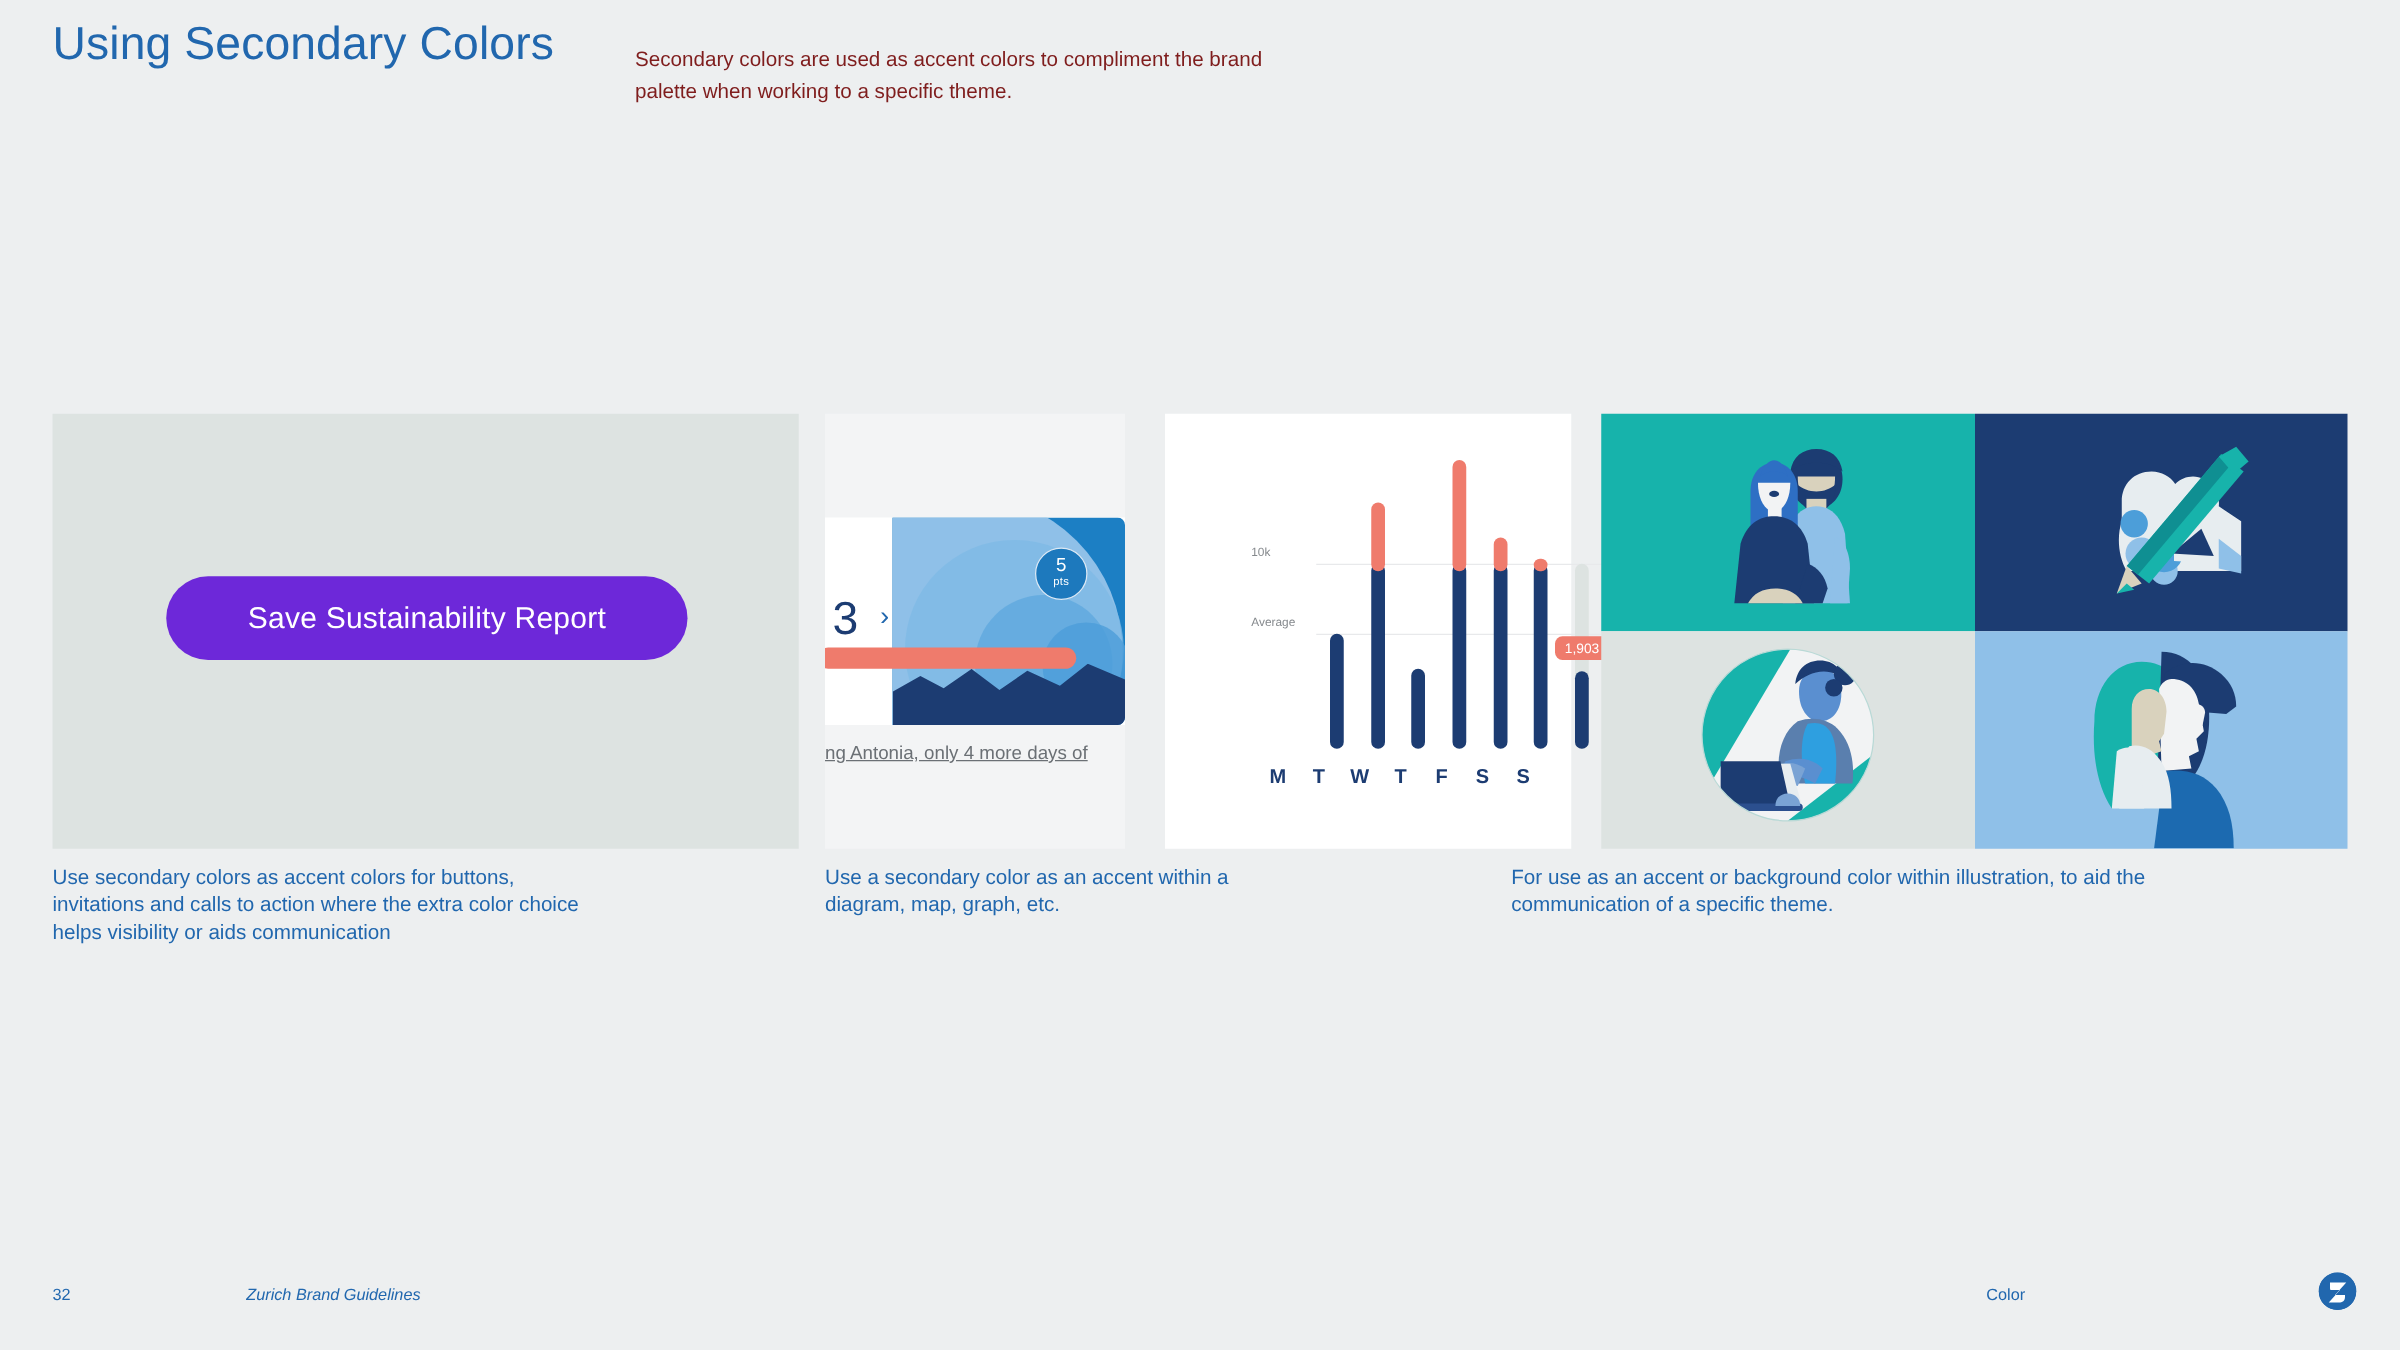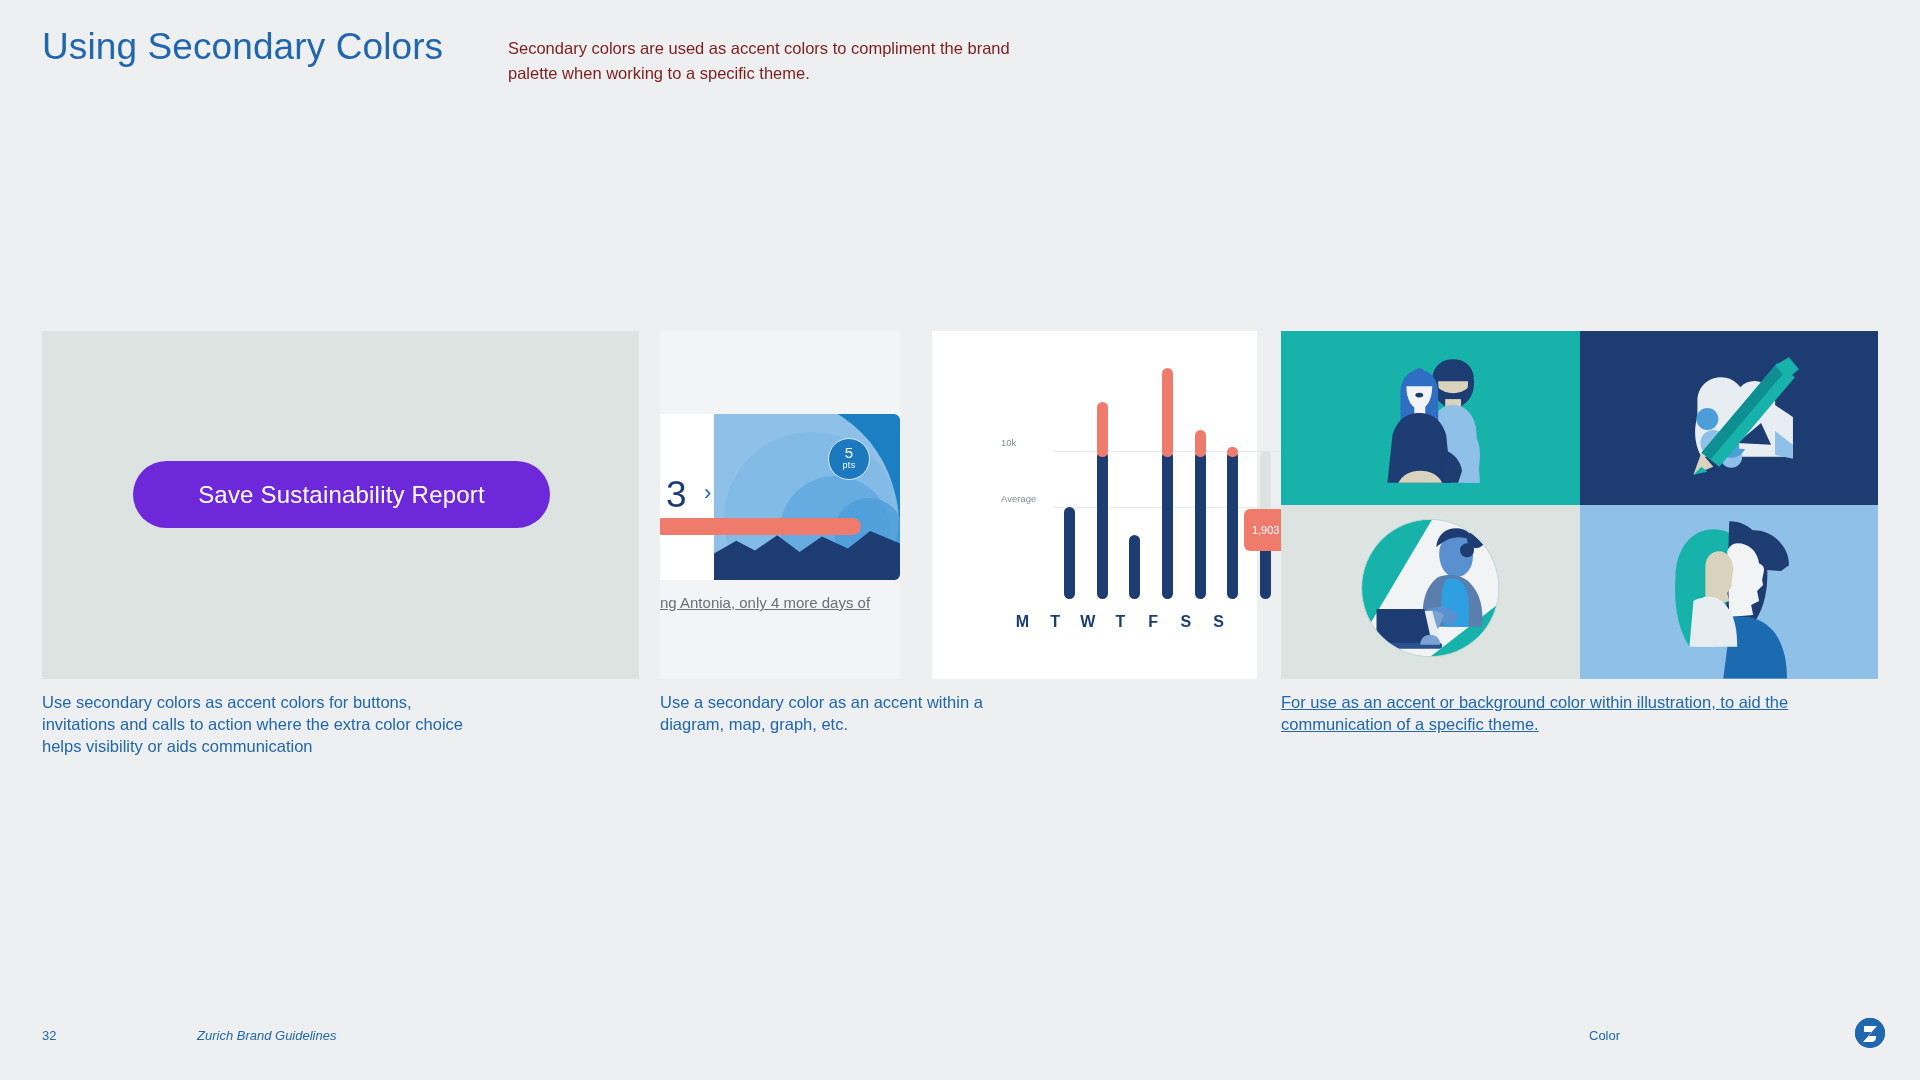--- a/index.html
+++ b/index.html
@@ -6,21 +6,21 @@
   html,body { width:1920px; height:1080px; }
   body {
     background:#edeff0;
     font-family:"Liberation Sans", sans-serif;
     position:relative;
     overflow:hidden;
   }
 
   
   #page-title{
-    position:absolute; left:42px; top:26px;
+    position:absolute; left:42px; top:14px;
     font-size:37px; font-weight:400; color:#2167ae;
     letter-spacing:.1px; white-space:nowrap;
   }
   #intro{
     position:absolute; left:508px; top:36px; width:520px;
     font-size:16.5px; line-height:25px; color:#7f1d1d;
   }
 
   
   .panel{ position:absolute; top:331px; }
@@ -28,21 +28,21 @@
   #panel-2{ left:660px; width:597px; height:348px; }
   #panel-3{ left:1281px;width:597px; height:348px; }
 
   
   .caption{
     position:absolute; top:692px;
     font-size:16.5px; line-height:21.8px; color:#2167ae;
   }
   #caption-1{ left:42px;  width:430px; }
   #caption-2{ left:660px; width:360px; }
-  #caption-3{ left:1281px;width:520px;text-decoration:underline; }
+  #caption-3{ left:1209px;width:520px; }
 
   
   #save-button{
     position:absolute; left:91px; top:130px;
     width:417px; height:67px; border-radius:34px;
     background:#6d28d9; border:none; cursor:pointer;
     color:#ffffff; font-size:24px; font-family:"Liberation Sans", sans-serif;
     letter-spacing:.2px;
   }
 
@@ -113,21 +113,21 @@
   .bar{
     position:absolute; width:11px; border-radius:6px; bottom:0;
     background:#1c3c72;
   }
   .bar.muted{ background:#dde3e1; }
   .bar-over{
     position:absolute; width:11px; border-radius:6px;
     background:#ef7b6c;
   }
   #tooltip{
-    position:absolute; width:44px; height:42px; border-radius:6px;
+    position:absolute; width:44px; height:19px; border-radius:6px;
     background:#ef7b6c; color:#ffffff; font-size:11px;
     display:flex; align-items:center; justify-content:center;
   }
   #day-labels{
     position:absolute; left:22px; top:282px; width:281px; height:22px;
   }
   .day{
     position:absolute; width:22px; text-align:center;
     font-size:16px; font-weight:bold; color:#1c3c72;
   }

